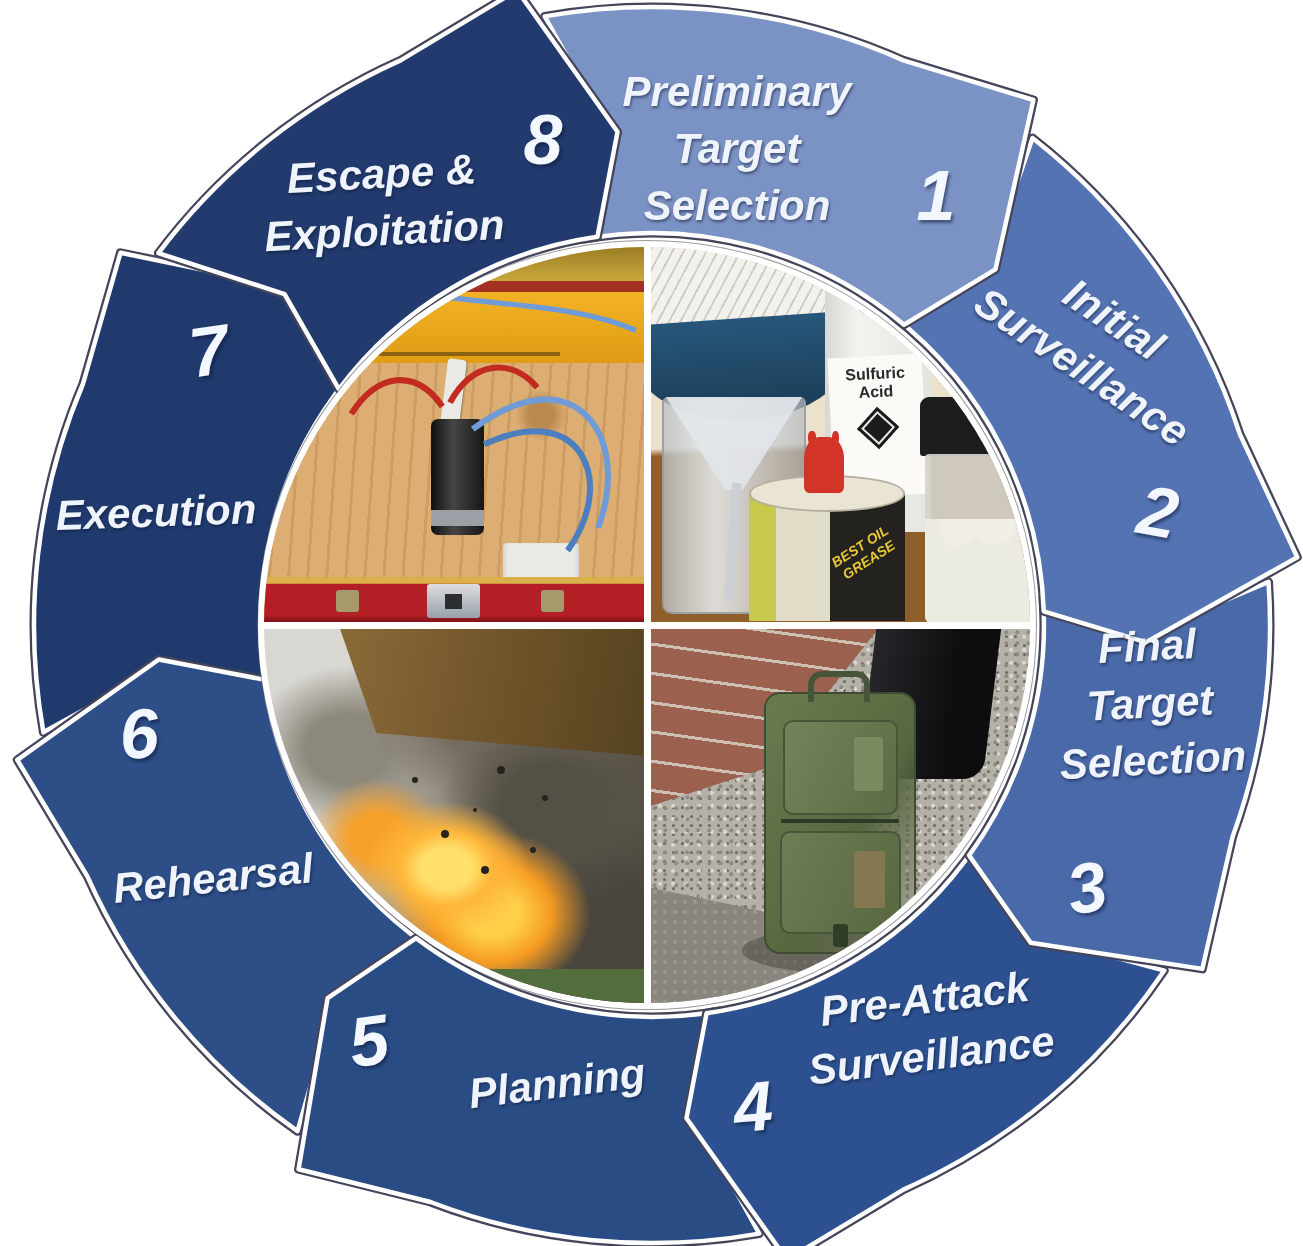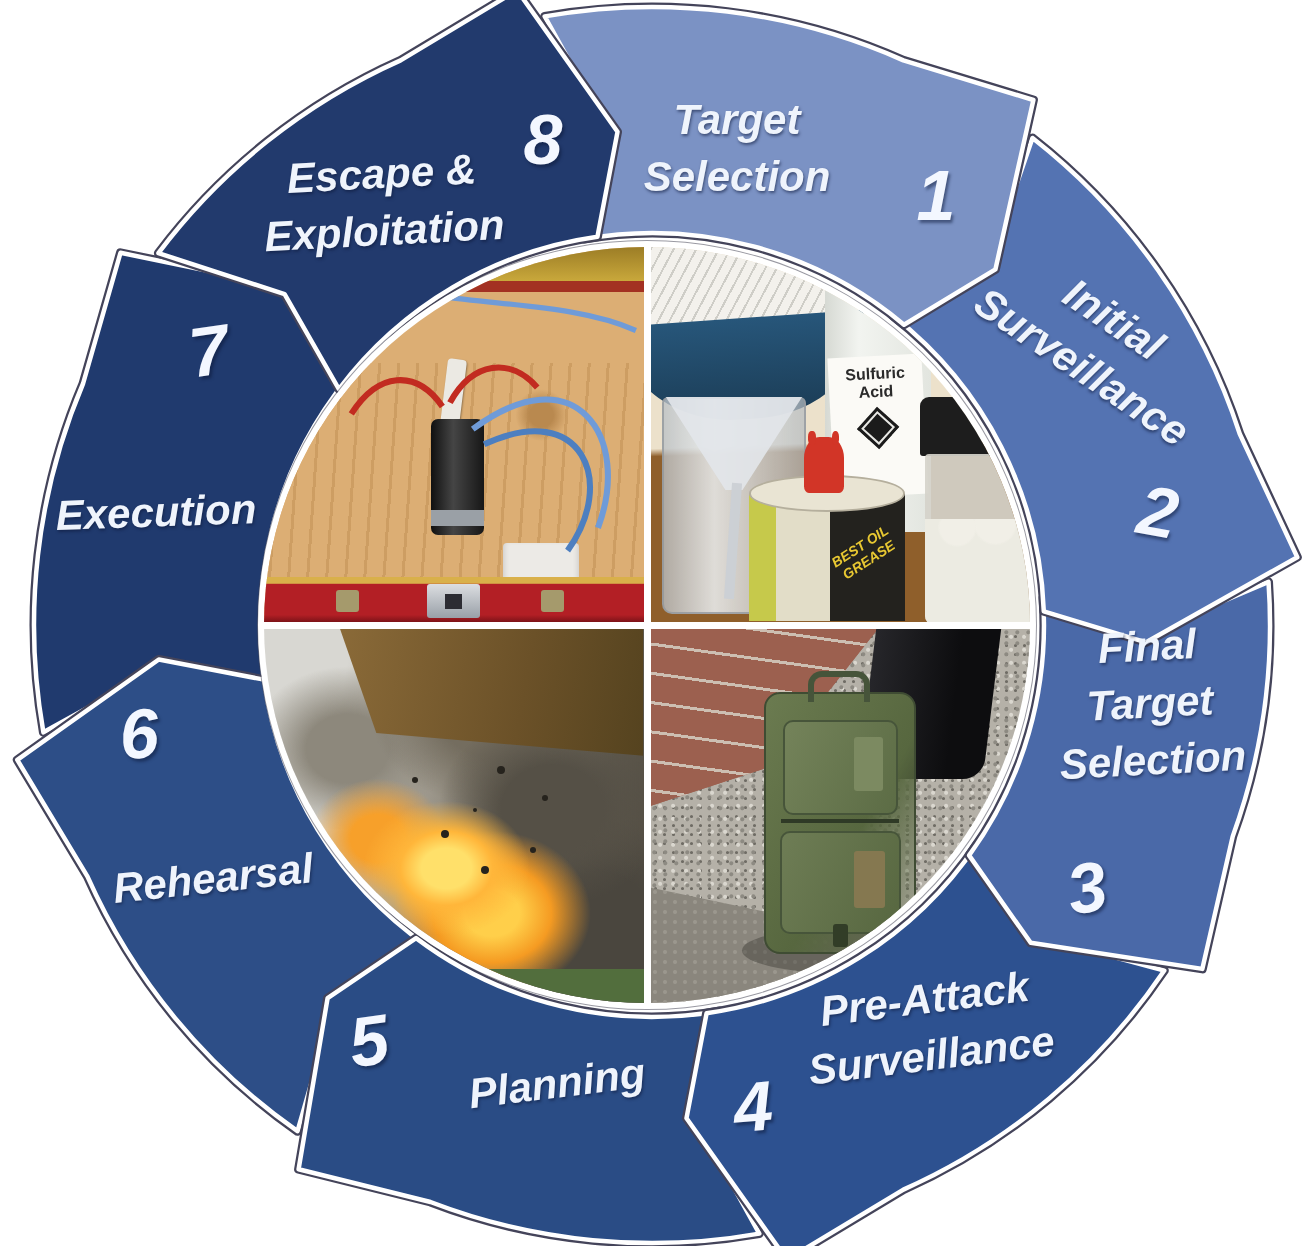--- a/index.html
+++ b/index.html
@@ -162,20 +162,24 @@
       <path d="M158.4,253.1 A618,618 0 0 1 400.6,60.4 L517.1,-9.7 L617.5,131.8 L597.4,236.8 A392,392 0 0 0 338.9,389.1 L284.6,294.2 Z" fill="#223a6d" stroke="#44445a" stroke-width="9" stroke-linejoin="round"></path>
       <path d="M158.4,253.1 A618,618 0 0 1 400.6,60.4 L517.1,-9.7 L617.5,131.8 L597.4,236.8 A392,392 0 0 0 338.9,389.1 L284.6,294.2 Z" fill="#223a6d" stroke="#ffffff" stroke-width="4.5" stroke-linejoin="round"></path>
     </svg>
 
   <div id="photo-circle">
     <div id="photo-grid">
 
       <div class="quad q-tl">
         <div class="tl-goldband"></div>
         <div class="tl-redstripe"></div>
+        <div class="tl-crate">
+          <span>AMITE·</span>
+          <div class="tl-crate-sub"></div>
+        </div>
         <div class="tl-wood"></div>
         <div class="tl-tube"></div>
         <div class="tl-cyl"></div>
         <div class="tl-wblock"></div>
         <svg class="tl-wires" viewBox="0 0 100 100" preserveAspectRatio="none">
           <path d="M47,42 C40,32 30,33 23,44" fill="none" stroke="#c22b20" stroke-width="1.6"></path>
           <path d="M49,41 C55,30 65,29 72,37" fill="none" stroke="#c22b20" stroke-width="1.6"></path>
           <path d="M55,48 C82,28 97,50 88,74" fill="none" stroke="#6f9bd8" stroke-width="1.6"></path>
           <path d="M58,52 C84,40 93,62 80,80" fill="none" stroke="#4d7fc0" stroke-width="1.6"></path>
           <path d="M30,10 C55,16 80,14 98,22" fill="none" stroke="#6f9bd8" stroke-width="1.4"></path>
@@ -237,20 +241,21 @@
             <div class="br-velcro2"></div>
           </div>
           <div class="br-strap"></div>
         </div>
       </div>
 
     </div>
   </div>
 
   <div class="lbl" style="left:737px;top:148px;--r:0deg">
+    <div>Preliminary</div>
     <div>Target</div>
     <div>Selection</div>
   </div>
   <div class="lbl" style="left:1098px;top:343px;--r:34deg">
     <div>Initial</div>
     <div>Surveillance</div>
   </div>
   <div class="lbl" style="left:1150px;top:703px;--r:-3deg">
     <div>Final</div>
     <div>Target</div>

